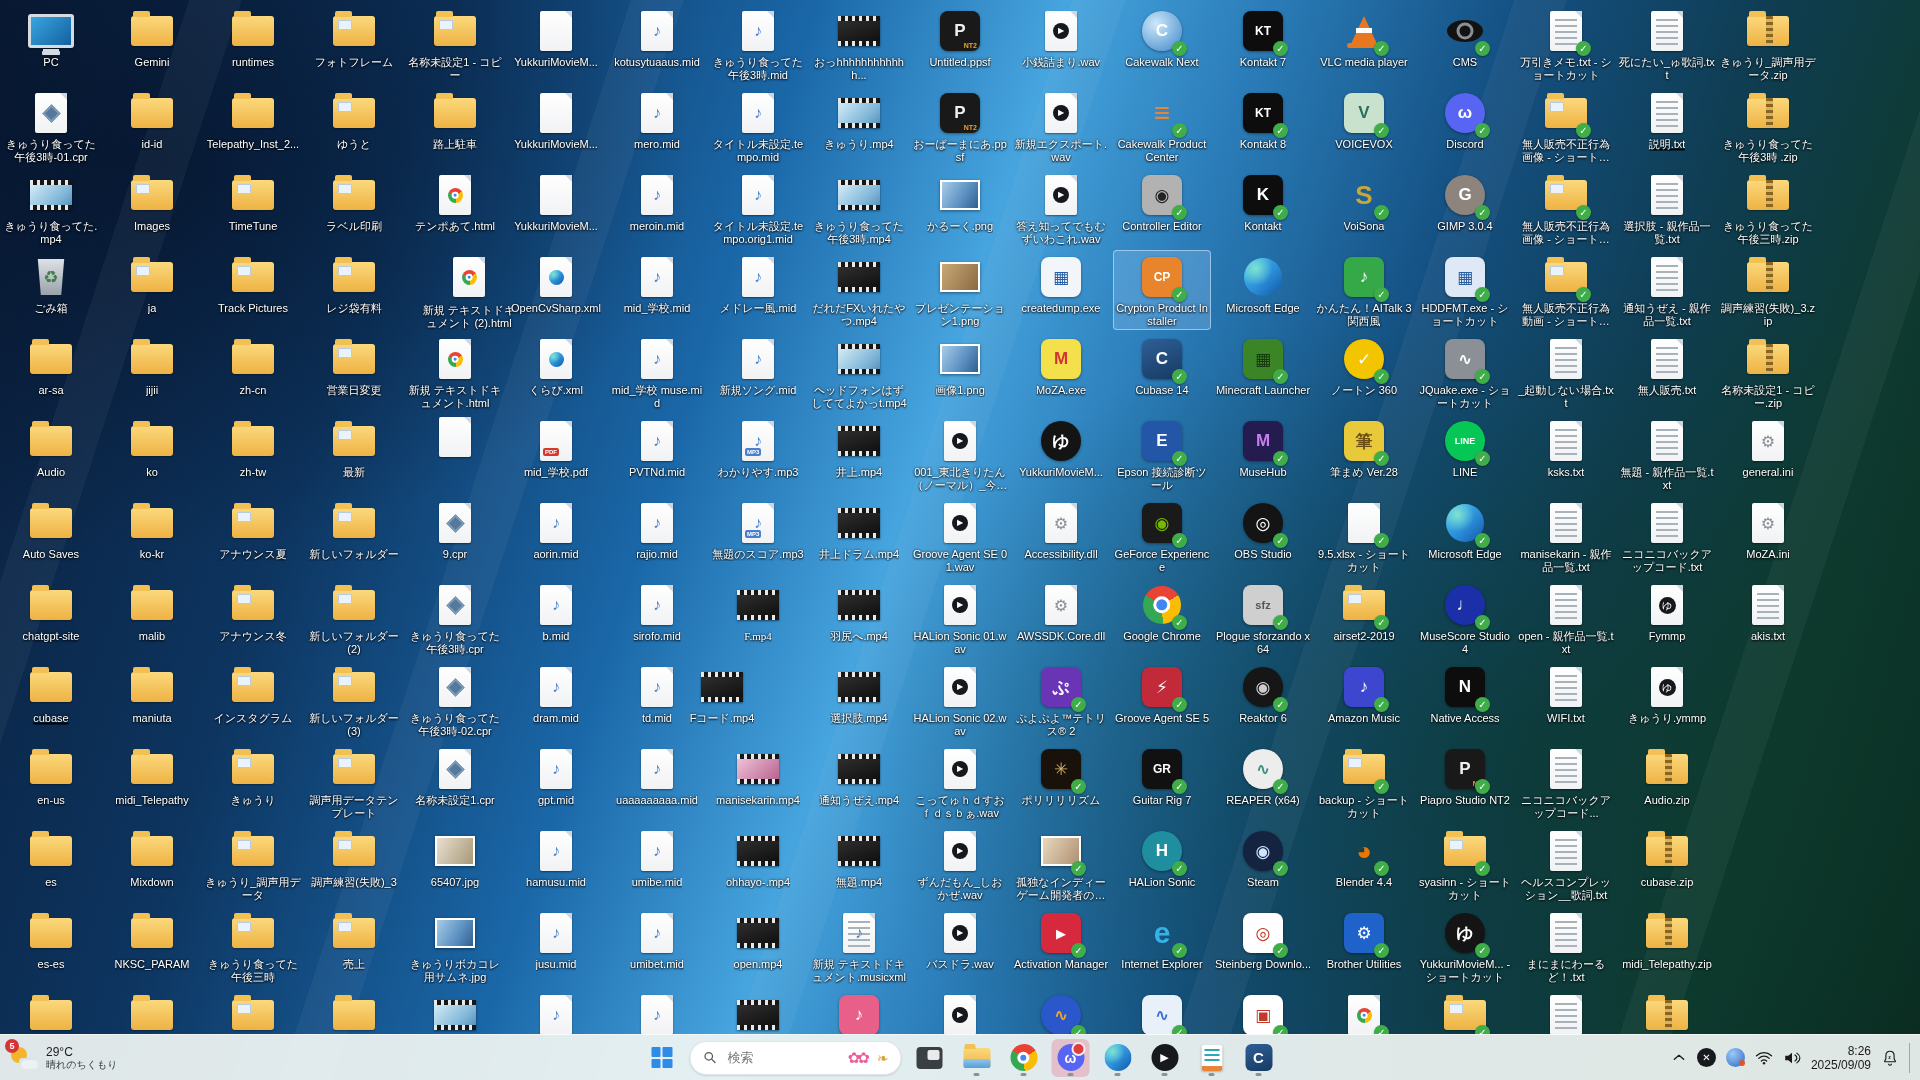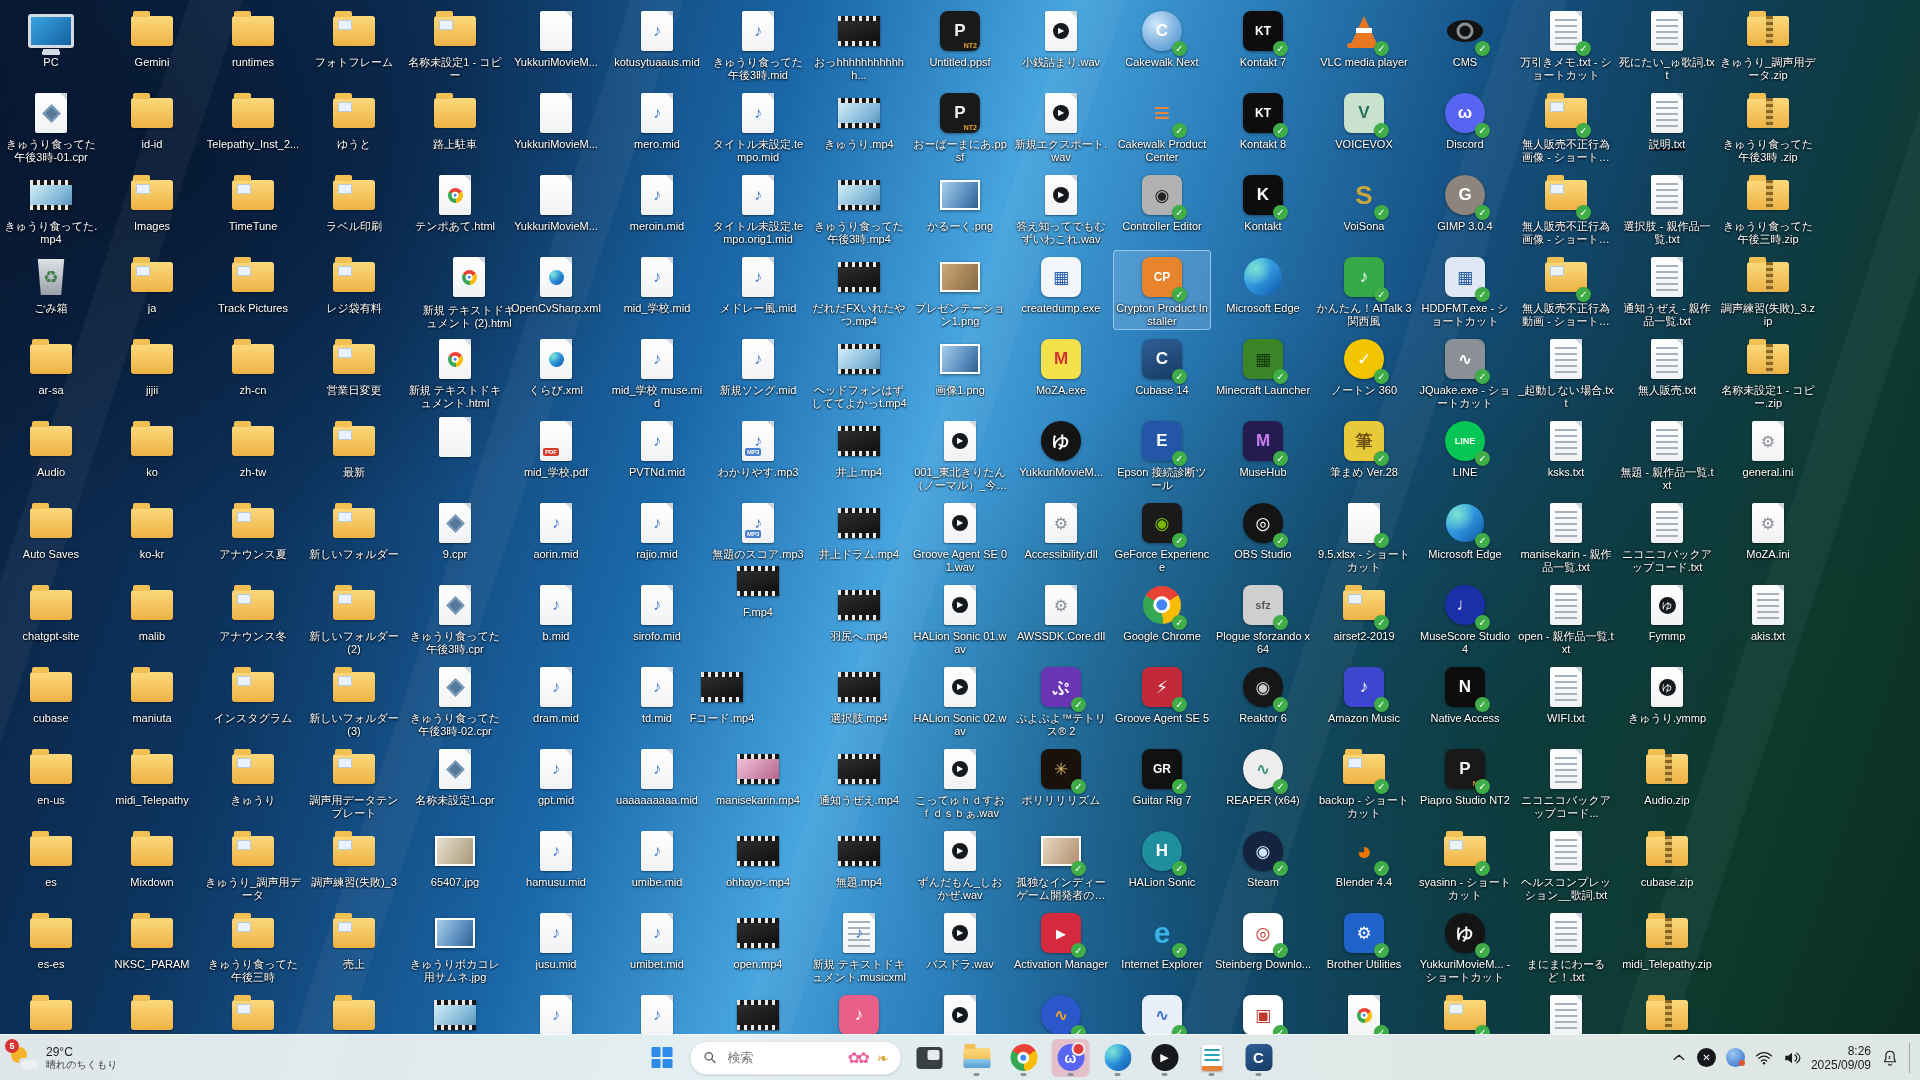--- a/index.html
+++ b/index.html
@@ -1065,21 +1065,21 @@
         <div class="lab">b.mid</div>
       </div>
       <div class="cell" style="left: 608px; top: 578px;">
         <div class="ibox">
           <div class="doc ">
             <span class="g" style="color: rgb(74, 127, 208);">♪</span>
           </div>
         </div>
         <div class="lab">sirofo.mid</div>
       </div>
-      <div class="cell" style="left: 709px; top: 554px;">
+      <div class="cell" style="left: 709px; top: 578px; font-family: Liberation Serif, serif;">
         <div class="ibox">
           <div class="film ">
             <span class="mid"></span>
           </div>
         </div>
         <div class="lab">F.mp4</div>
       </div>
       <div class="cell" style="left: 810px; top: 578px;">
         <div class="ibox">
           <div class="film ">
@@ -1147,21 +1147,21 @@
           </div>
         </div>
         <div class="lab">Fymmp</div>
       </div>
       <div class="cell" style="left: 1719px; top: 578px;">
         <div class="ibox">
           <div class="doc lines"></div>
         </div>
         <div class="lab">akis.txt</div>
       </div>
-      <div class="cell" style="left: 2px; top: 660px;">
+      <div class="cell" style="left: 2px; top: 660px; text-decoration: underline;">
         <div class="ibox">
           <div class="fold"></div>
         </div>
         <div class="lab">cubase</div>
       </div>
       <div class="cell" style="left: 103px; top: 660px;">
         <div class="ibox">
           <div class="fold"></div>
         </div>
         <div class="lab">maniuta</div>

